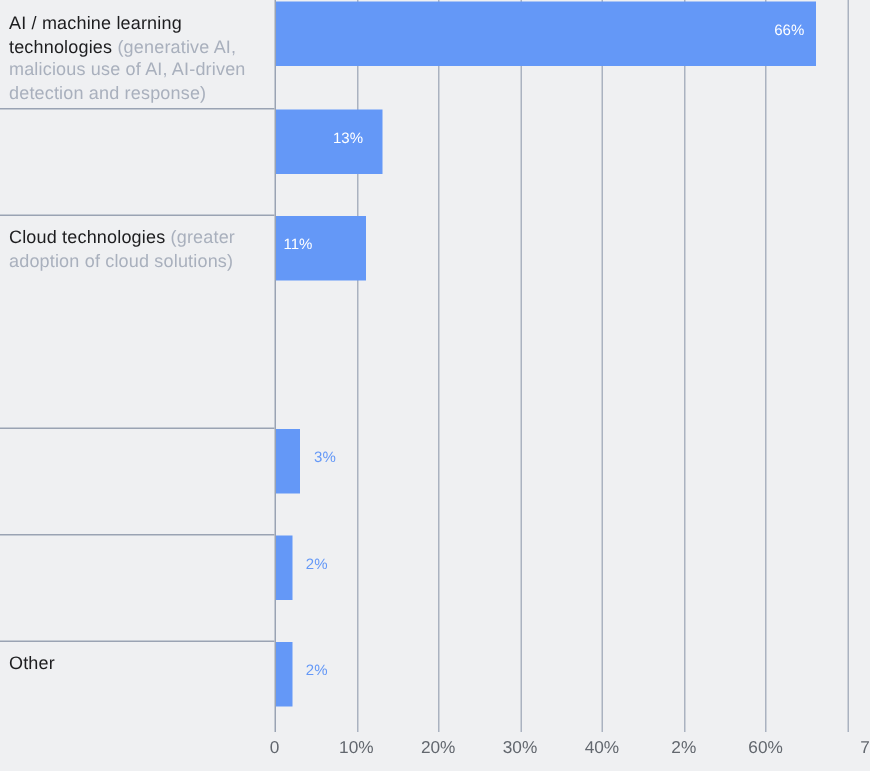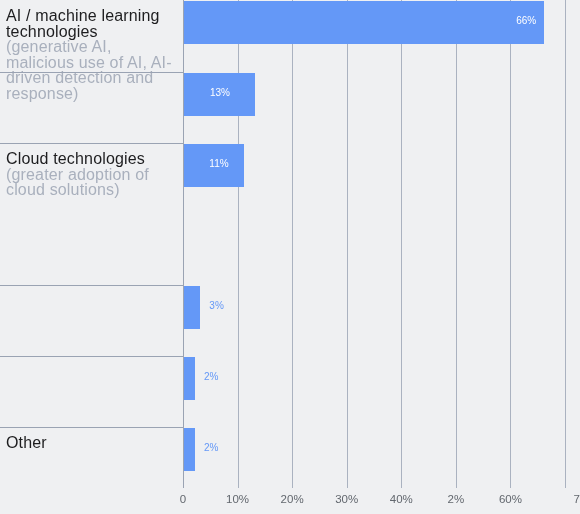--- a/index.html
+++ b/index.html
@@ -65,21 +65,21 @@
   }
   .row:first-child .row-sep {
     display: none;
   }
 
   .row-label {
     position: absolute;
     left: 6px;
     top: 8px;
     width: 172px;
-    font-size: 16px;
+    font-size: 12px;
     line-height: 15.5px;
     color: #1d1d1f;
     letter-spacing: 0.01em;
   }
   .row-label .sub {
     color: #a9b0bd;
   }
 
   
   .bar {
@@ -133,27 +133,27 @@
 
   <div class="rows">
       <div class="row" style="top: 0px; height: 72px;">
         <div class="row-label"><span>AI / machine learning technologies</span> <span class="sub">(generative AI, malicious use of AI, AI-driven detection and response)</span></div>
         <div class="bar" style="width: 360.162px; top: 1px; height: 43px; background: rgb(100, 152, 247);"></div>
         <div class="bar-value inside" style="top: 15.5px; left: 496.162px; width: 40px; text-align: right;">66%</div>
       </div>
       <div class="row" style="top: 72px; height: 71px;">
         <div class="row-sep"></div>
         <div class="bar" style="width: 70.941px; top: 1px; height: 43px; background: rgb(100, 152, 247);"></div>
-        <div class="bar-value inside" style="top: 15.5px; left: 190px; width: 40px; text-align: right;">13%</div>
+        <div class="bar-value inside" style="top: 15.5px; left: 222px; width: 40px; ">13%</div>
       </div>
       <div class="row" style="top: 143px; height: 71px;">
         <div class="row-sep"></div>
         <div class="row-label"><span>Cloud technologies</span> <span class="sub">(greater adoption of cloud solutions)</span></div>
         <div class="bar" style="width: 60.027px; top: 1px; height: 43px; background: rgb(100, 152, 247);"></div>
-        <div class="bar-value inside" style="top: 15.5px; left: 199px; width: 40px; text-align: center;">11%</div>
+        <div class="bar-value inside" style="top: 15.5px; left: 189px; width: 40px; text-align: left;">11%</div>
       </div>
       <div class="row" style="top: 285px; height: 71px;">
         <div class="row-sep"></div>
         <div class="bar" style="width: 16.371px; top: 1px; height: 43px; background: rgb(100, 152, 247);"></div>
         <div class="bar-value" style="top: 15.5px; left: 209.371px;">3%</div>
       </div>
       <div class="row" style="top: 356px; height: 71px;">
         <div class="row-sep"></div>
         <div class="bar" style="width: 10.914px; top: 1px; height: 43px; background: rgb(100, 152, 247);"></div>
         <div class="bar-value" style="top: 15.5px; left: 203.914px;">2%</div>

